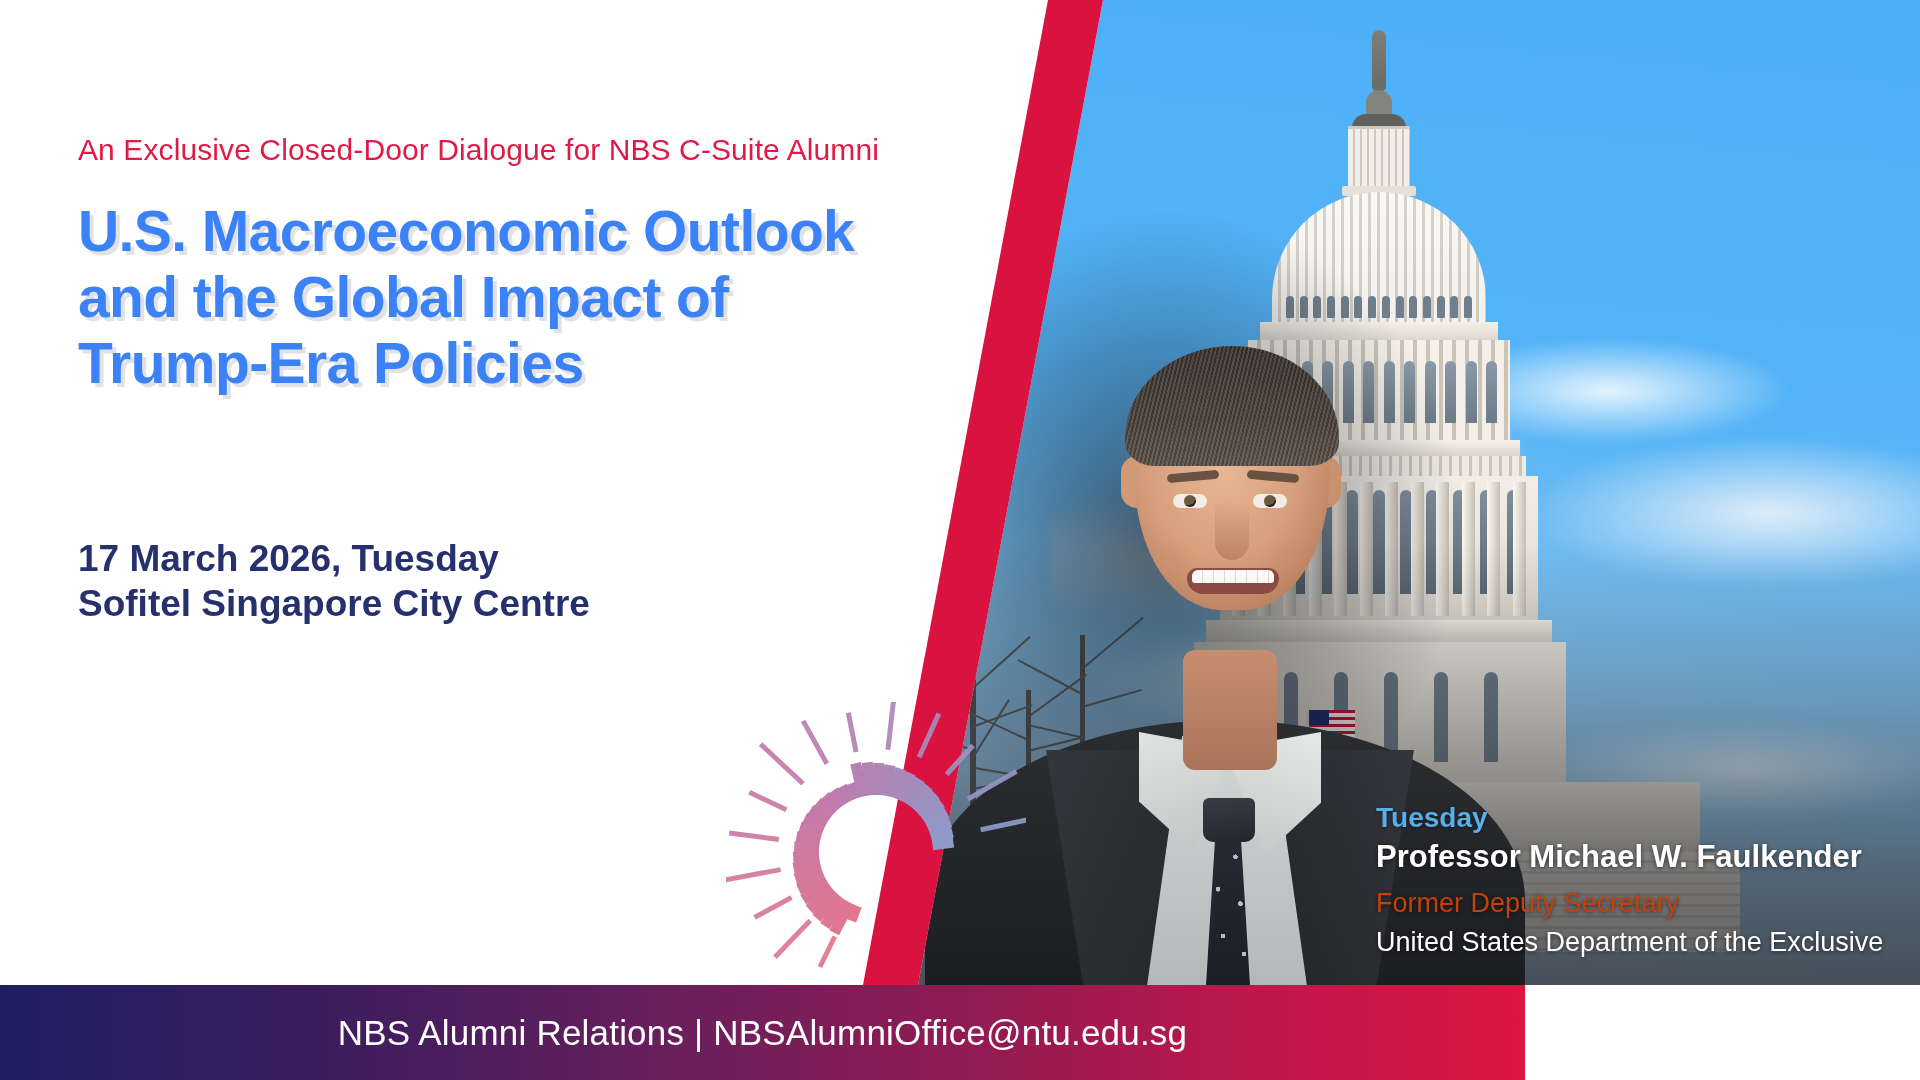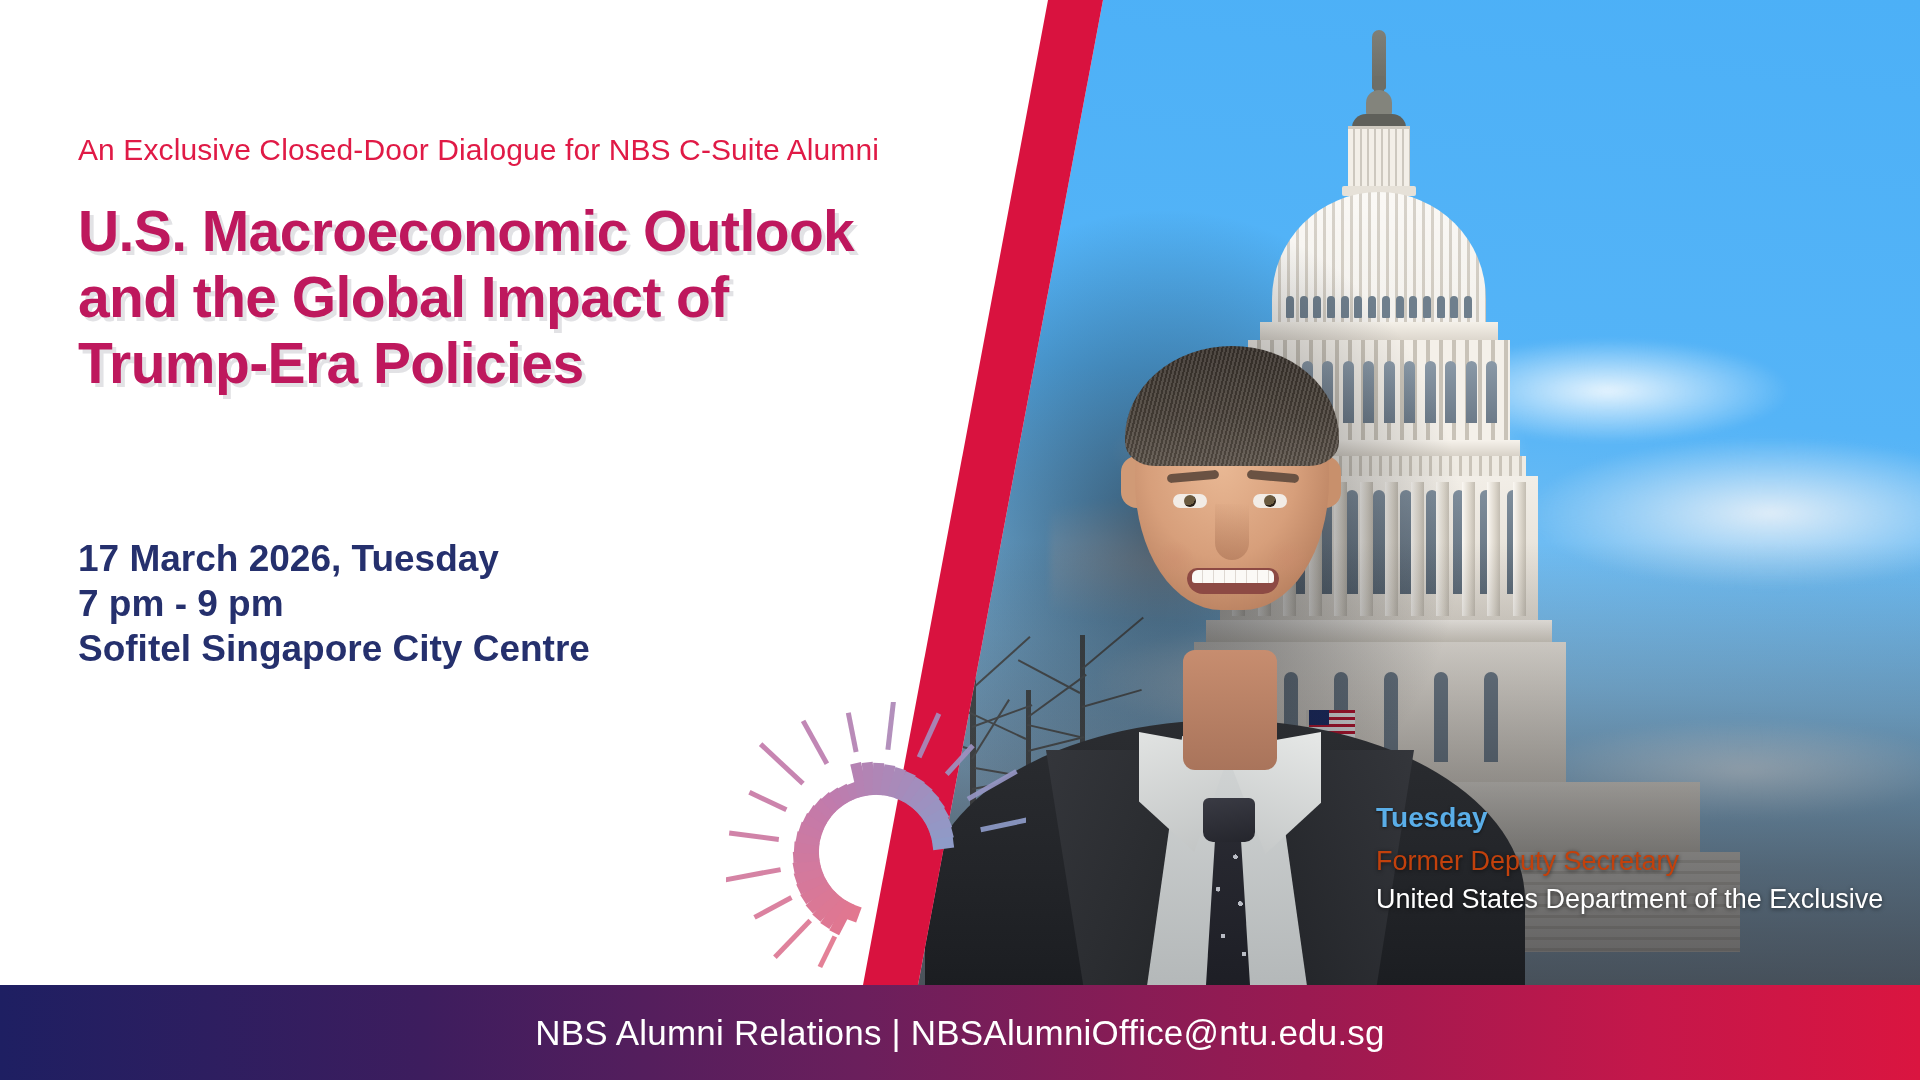--- a/index.html
+++ b/index.html
@@ -319,36 +319,36 @@
   .left-col { position: absolute; left: 0; top: 0; width: 1060px; height: 985px; }
 
   .kicker {
     position: absolute; left: 78px; top: 133px;
     font-size: 30px; font-weight: 400; color: #e01a46; letter-spacing: .1px;
     white-space: nowrap;
   }
   .headline {
     position: absolute; left: 78px; top: 198px; width: 960px;
     font-size: 57px; font-weight: 700; line-height: 1.16;
-    color: #be185d; letter-spacing: -.6px;
+    color: #3b82f6; letter-spacing: -.6px;
     text-shadow: 4px 4px 0 rgba(160,160,170,.30);
   }
   .headline span { display: block; }
   .details {
     position: absolute; left: 78px; top: 536px;
     font-size: 37px; font-weight: 700; line-height: 1.22; color: #25306d;
   }
   .details span { display: block; }
 
   
   .sunburst { position: absolute; left: 726px; top: 702px; width: 300px; height: 300px; }
 
   
   .footer {
-    position: absolute; left: 0; top: 985px; width: 1920px; height: 95px;
+    position: absolute; left: 0; top: 985px; width: 1525px; height: 95px;
     background: linear-gradient(90deg, #1e1f62 0%, #3d1d5e 22%, #6b1f5c 45%, #9a1a51 68%, #c5174a 86%, #da1540 100%);
     display: flex; align-items: center; justify-content: center;
   }
   .footer-text {
     color: #ffffff; font-size: 35px; font-weight: 400; letter-spacing: .2px;
   }
 </style>
 </head>
 <body>
 
@@ -489,36 +489,36 @@
       <div class="mouth">
         <div class="teeth"></div>
       </div>
     </div>
   </div>
 
   <div class="red-band"></div>
 
   <div style="position:absolute;left:1376px;top:800px;width:520px;">
     <div style="font-size:28px;font-weight:700;color:#5aaee8;line-height:1.25;text-shadow:0 1px 3px rgba(0,0,0,.55);">Tuesday</div>
+    <div style="font-size:31px;font-weight:700;color:#ffffff;line-height:1.3;margin-top:2px;text-shadow:0 1px 4px rgba(0,0,0,.6);white-space:nowrap;">Professor Michael W. Faulkender</div>
     <div style="font-size:27px;font-weight:400;color:#c2410c;line-height:1.42;margin-top:7px;text-shadow:0 1px 4px rgba(0,0,0,.6);">Former Deputy Secretary</div>
     <div style="font-size:27px;font-weight:400;color:#ffffff;line-height:1.42;text-shadow:0 1px 4px rgba(0,0,0,.6);white-space:nowrap;">United States Department of the Exclusive</div>
   </div>
 
   <div class="left-col">
     <div class="kicker">An Exclusive Closed-Door Dialogue for NBS C-Suite Alumni</div>
 
     <div class="headline">
       <span>U.S. Macroeconomic Outlook</span>
       <span>and the Global Impact of</span>
       <span>Trump-Era Policies</span>
     </div>
 
     <div class="details">
       <span>17 March 2026, Tuesday</span>
-      <span>7 pm - 9 pm</span>
       <span>Sofitel Singapore City Centre</span>
     </div>
 
     <div class="sunburst">
       <svg viewBox="0 0 300 300" width="300" height="300" aria-hidden="true">
         <g id="rays">
             <line x1="130.5" y1="203.6" x2="125.0" y2="218.6" stroke="rgb(226,119,143)" stroke-width="11"></line>
             <line x1="123.8" y1="200.6" x2="108.2" y2="230.8" stroke="rgb(224,119,145)" stroke-width="11"></line>
             <line x1="117.5" y1="196.9" x2="98.8" y2="224.0" stroke="rgb(222,119,147)" stroke-width="11"></line>
             <line x1="111.8" y1="192.3" x2="90.4" y2="216.1" stroke="rgb(220,120,148)" stroke-width="11"></line>

